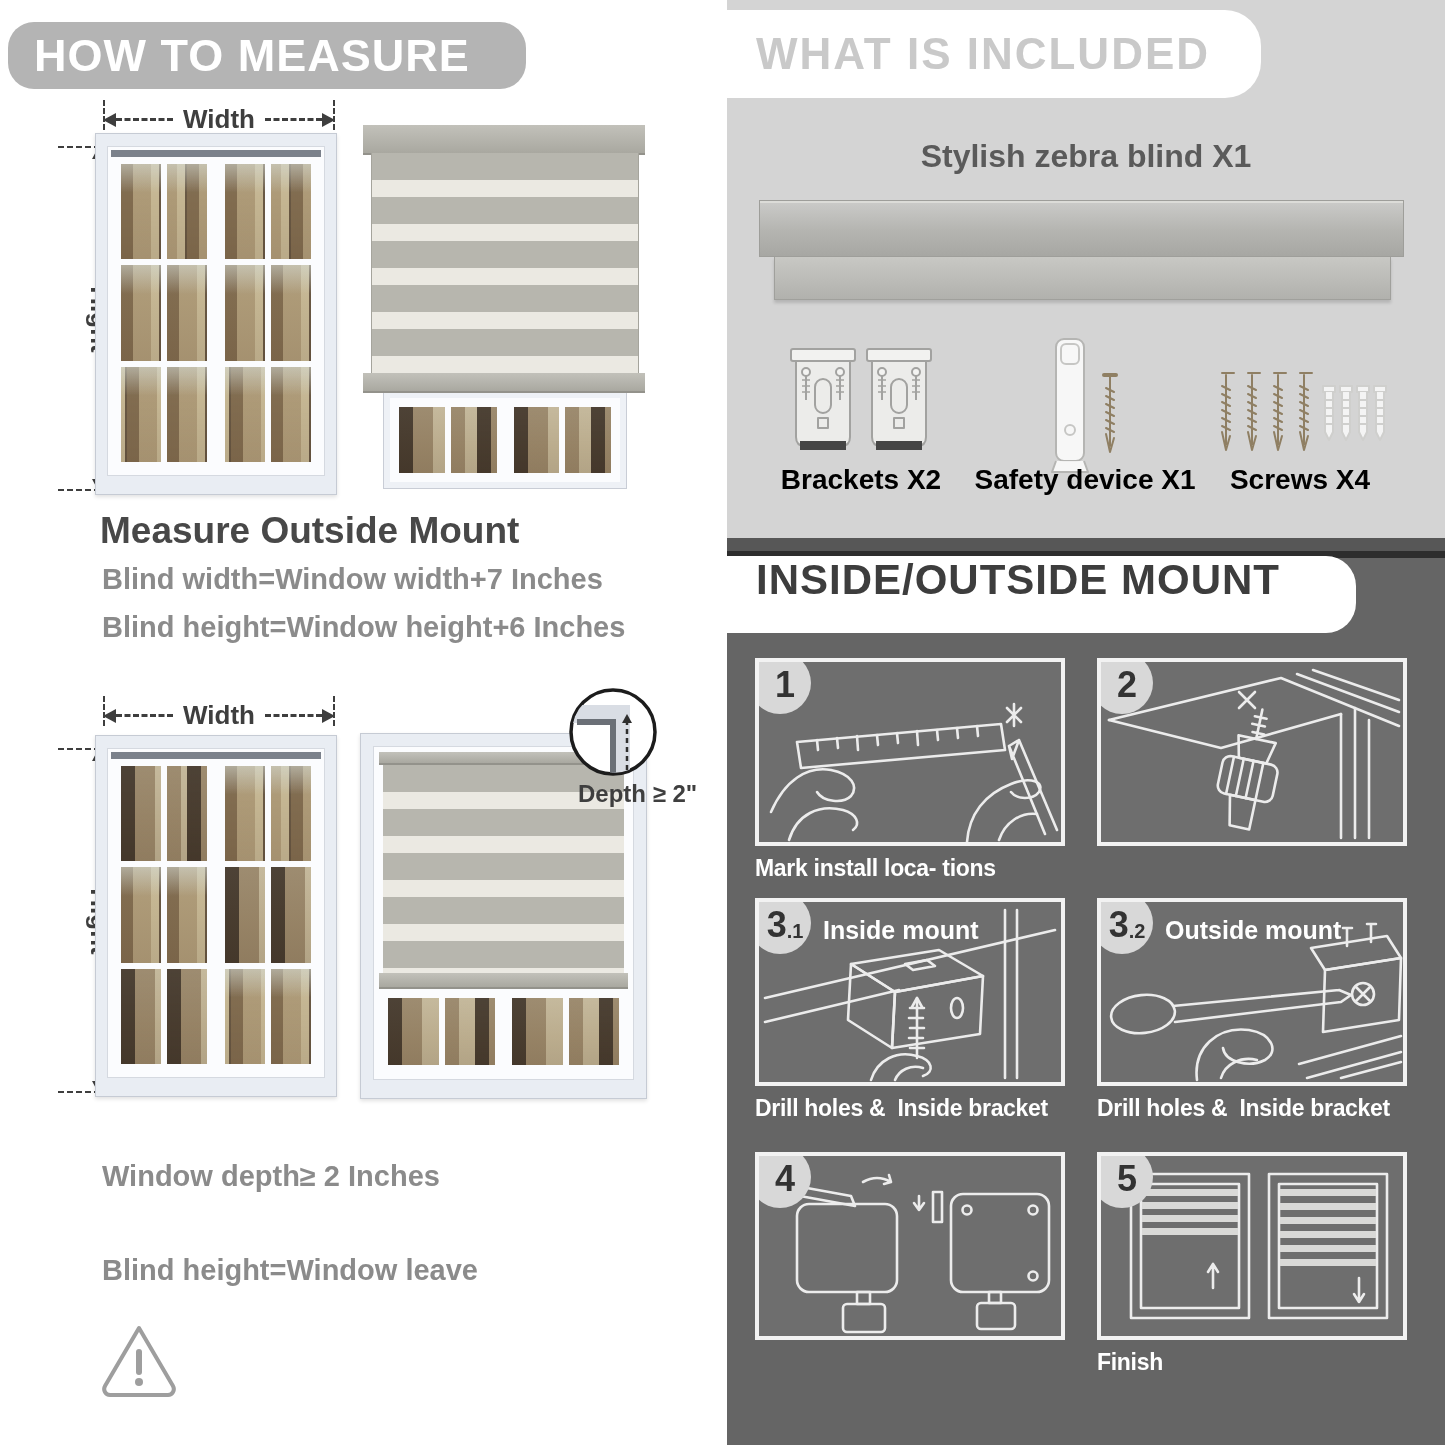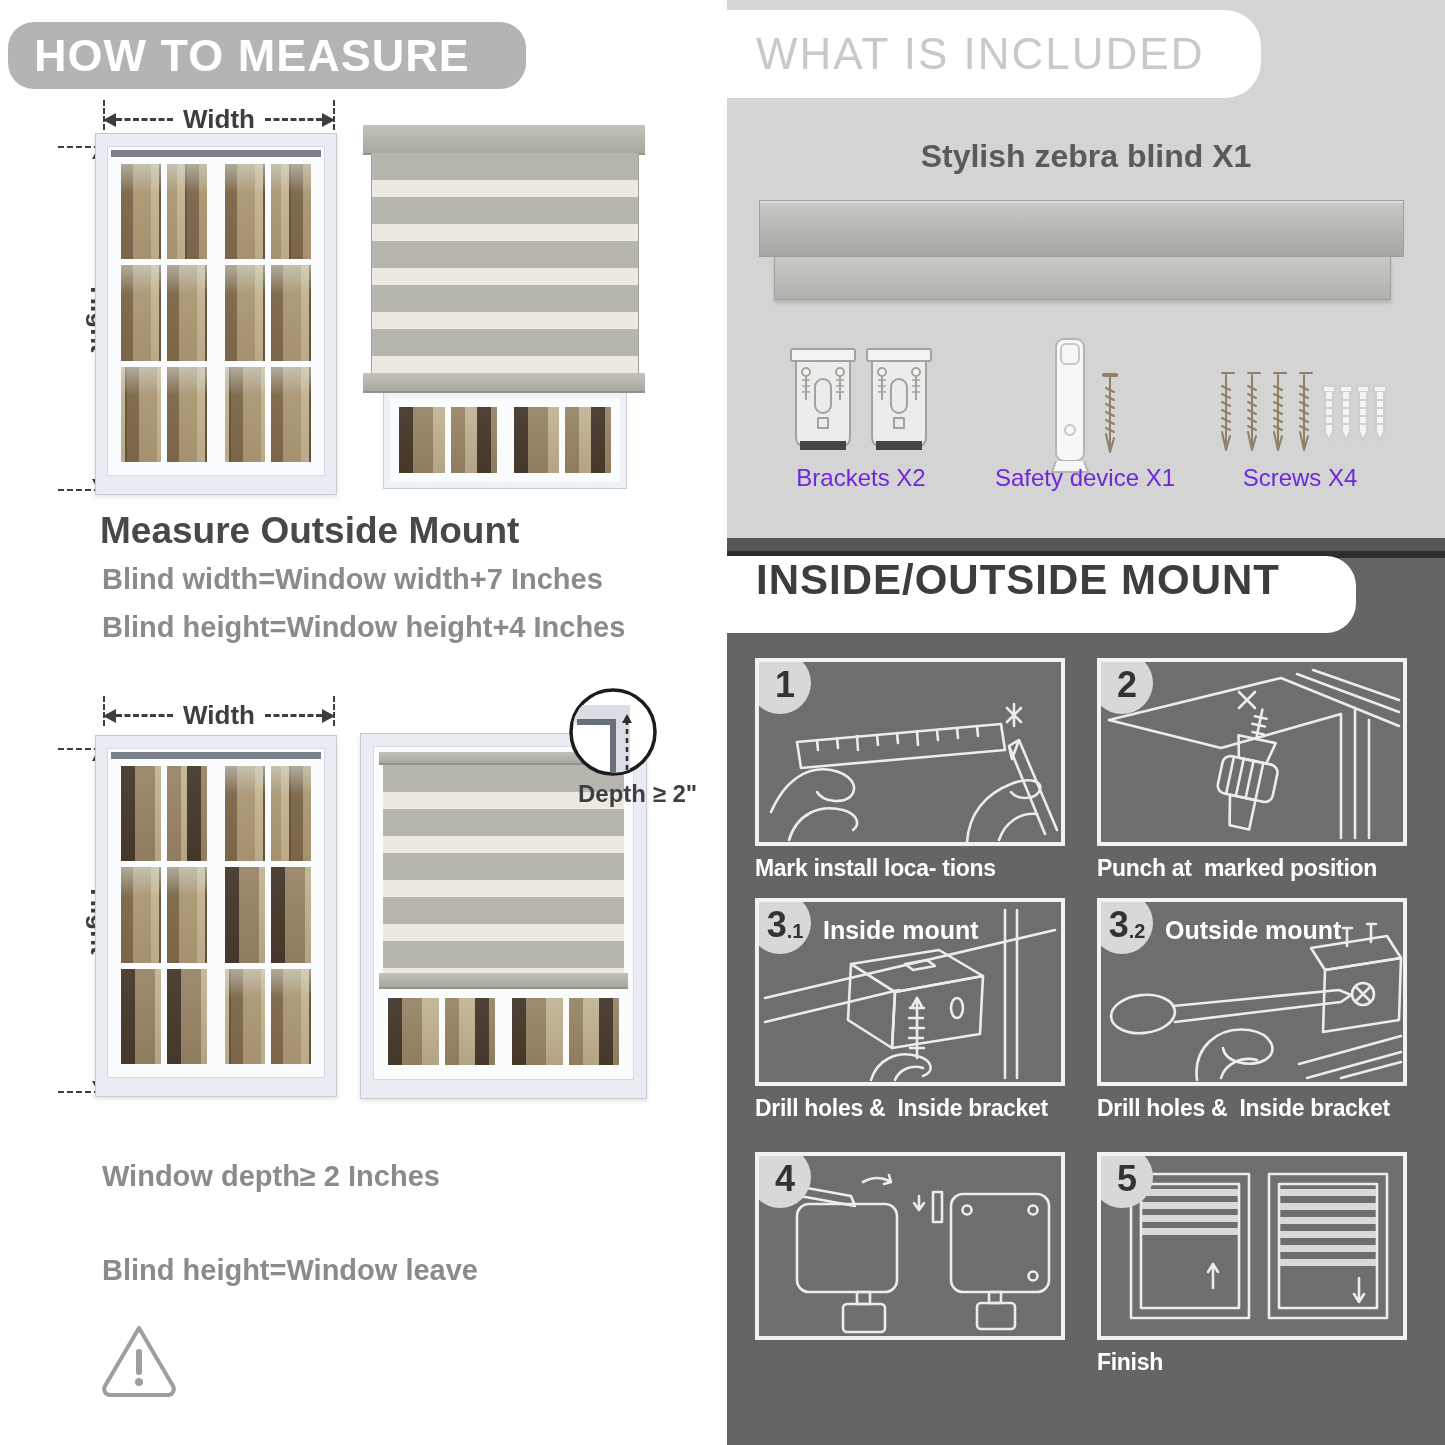--- a/index.html
+++ b/index.html
@@ -6,21 +6,21 @@
   .canvas{position:relative;width:1445px;height:1445px;background:#fff;overflow:hidden;
           font-family:"Liberation Sans",sans-serif;color:#444}
   .abs{position:absolute}
 
   
   .htm-box{left:8px;top:22px;width:492px;height:67px;background:#b4b4b4;border-radius:26px;
            display:flex;align-items:center;padding-left:26px;color:#fff;font-size:45px;
            font-weight:bold;letter-spacing:1px}
   .wii-box{left:712px;top:10px;width:505px;height:88px;background:#fff;border-radius:0 36px 36px 0;
            display:flex;align-items:center;padding-left:44px;color:#c9c9c9;font-size:44px;
-           font-weight:normal;letter-spacing:2px}
+           font-weight:bold;letter-spacing:2px}
   .iom-box{left:712px;top:556px;width:600px;height:77px;background:#fff;border-radius:0 30px 30px 0;
            display:flex;align-items:flex-start;padding-left:44px;color:#3d3d3d;font-size:42px;
            font-weight:bold;letter-spacing:1px}
 
   
   .rp-top{left:727px;top:0;width:718px;height:538px;background:#d4d4d4}
   .rp-band1{left:727px;top:538px;width:718px;height:13px;background:#575757}
   .rp-band2{left:727px;top:551px;width:718px;height:7px;background:#2d2d2d}
   .rp-dark{left:727px;top:558px;width:718px;height:887px;background:#656565}
 
@@ -61,21 +61,21 @@
       linear-gradient(180deg,#c9c6b8 0,#96856a 60%,#6b5a45 100%)}
   .sash .photo:nth-child(2),.sash .photo2:nth-child(2){background-position:-20px 0,-20px 0,0 0}
   .sash .photo:nth-child(5){background-position:-8px 0,-34px 0,0 0}
 
   
   .stripes{background:repeating-linear-gradient(180deg,#b7b6ae 0 27px,#ebe9e2 27px 44px)}
   .rail{background:linear-gradient(180deg,#c2c1ba,#a9a8a0);border-bottom:2px solid #93928b}
 
   
   .blind-label{font-size:32px;font-weight:bold;color:#5a5a5a;transform:translateX(-50%);white-space:pre}
-  .item-label{font-size:24px;font-weight:normal;color:#6d28d9;transform:translateX(-50%);white-space:pre}
+  .item-label{font-size:28px;font-weight:bold;color:#000000;transform:translateX(-50%);white-space:pre}
   .rail-main{left:759px;top:200px;width:645px;height:57px;border:1px solid #9e9e9a;box-sizing:border-box;
              background:linear-gradient(180deg,#cbcbc9,#b4b4b0 55%,#a7a7a3);box-shadow:inset 0 2px 0 #dcdcd8}
   .rail-sub{left:774px;top:257px;width:617px;height:43px;border:1px solid #a0a09c;border-top:none;box-sizing:border-box;
             background:linear-gradient(180deg,#c8c8c4,#b1b1ad);box-shadow:0 3px 3px rgba(0,0,0,.15)}
 
   
   .step{width:340px}
   .tile{position:relative;width:310px;height:188px;background:#6e6e6e;border:4px solid #f2f2f2;
         box-sizing:border-box;overflow:hidden}
   .badge{position:absolute;left:-10px;top:-10px;width:62px;height:62px;border-radius:50%;background:#d8d8d8;
@@ -160,21 +160,21 @@
           <div class="photo2"></div>
             <div class="photo2"></div>
         </div>
       </div>
     </div>
     <div class="abs rail" style="left:0;top:248px;width:282px;height:18px"></div>
   </div>
 
   <div class="abs sec-title" style="left:100px;top:510px">Measure Outside Mount</div>
   <div class="abs sec-line" style="left:102px;top:563px">Blind width=Window width+7 Inches</div>
-  <div class="abs sec-line" style="left:102px;top:611px">Blind height=Window height+4 Inches</div>
+  <div class="abs sec-line" style="left:102px;top:611px">Blind height=Window height+6 Inches</div>
 
   <div class="abs harrow" style="left:103px;top:700px;width:232px">
     <div class="ah-l"></div>
     <div class="dash-h"></div>
     <span class="lbl">Width</span>
     <div class="dash-h"></div>
     <div class="ah-r"></div>
   </div>
   <div class="abs vtick" style="left:103px;top:696px"></div>
   <div class="abs vtick" style="left:333px;top:696px"></div>
@@ -387,21 +387,20 @@
             <rect x="118" y="98" width="56" height="38" rx="8"></rect>
             <path d="M128 98 v38 M138 98 v38 M148 98 v38 M158 98 v38"></path>
             <path d="M132 136 h26 v30 h-20 z"></path>
           </g>
         </g>
       </svg>
       <div class="badge">
           <span>2</span>
         </div>
     </div>
-    <div class="caption">Punch at  marked position</div>
   </div>
 
   <div class="abs step" style="left:755px;top:898px">
     <div class="tile">
       <svg class="sketch" viewBox="0 0 302 180">
         <g stroke="#ececec" stroke-width="2.6" fill="none" stroke-linecap="round" stroke-linejoin="round">
           <path d="M6 96 L296 28"></path>
             <path d="M6 120 L140 88"></path>
           <path d="M246 8 V176 M258 8 V176"></path>
           <path d="M92 62 L180 48 L224 74 L136 90 Z"></path>

